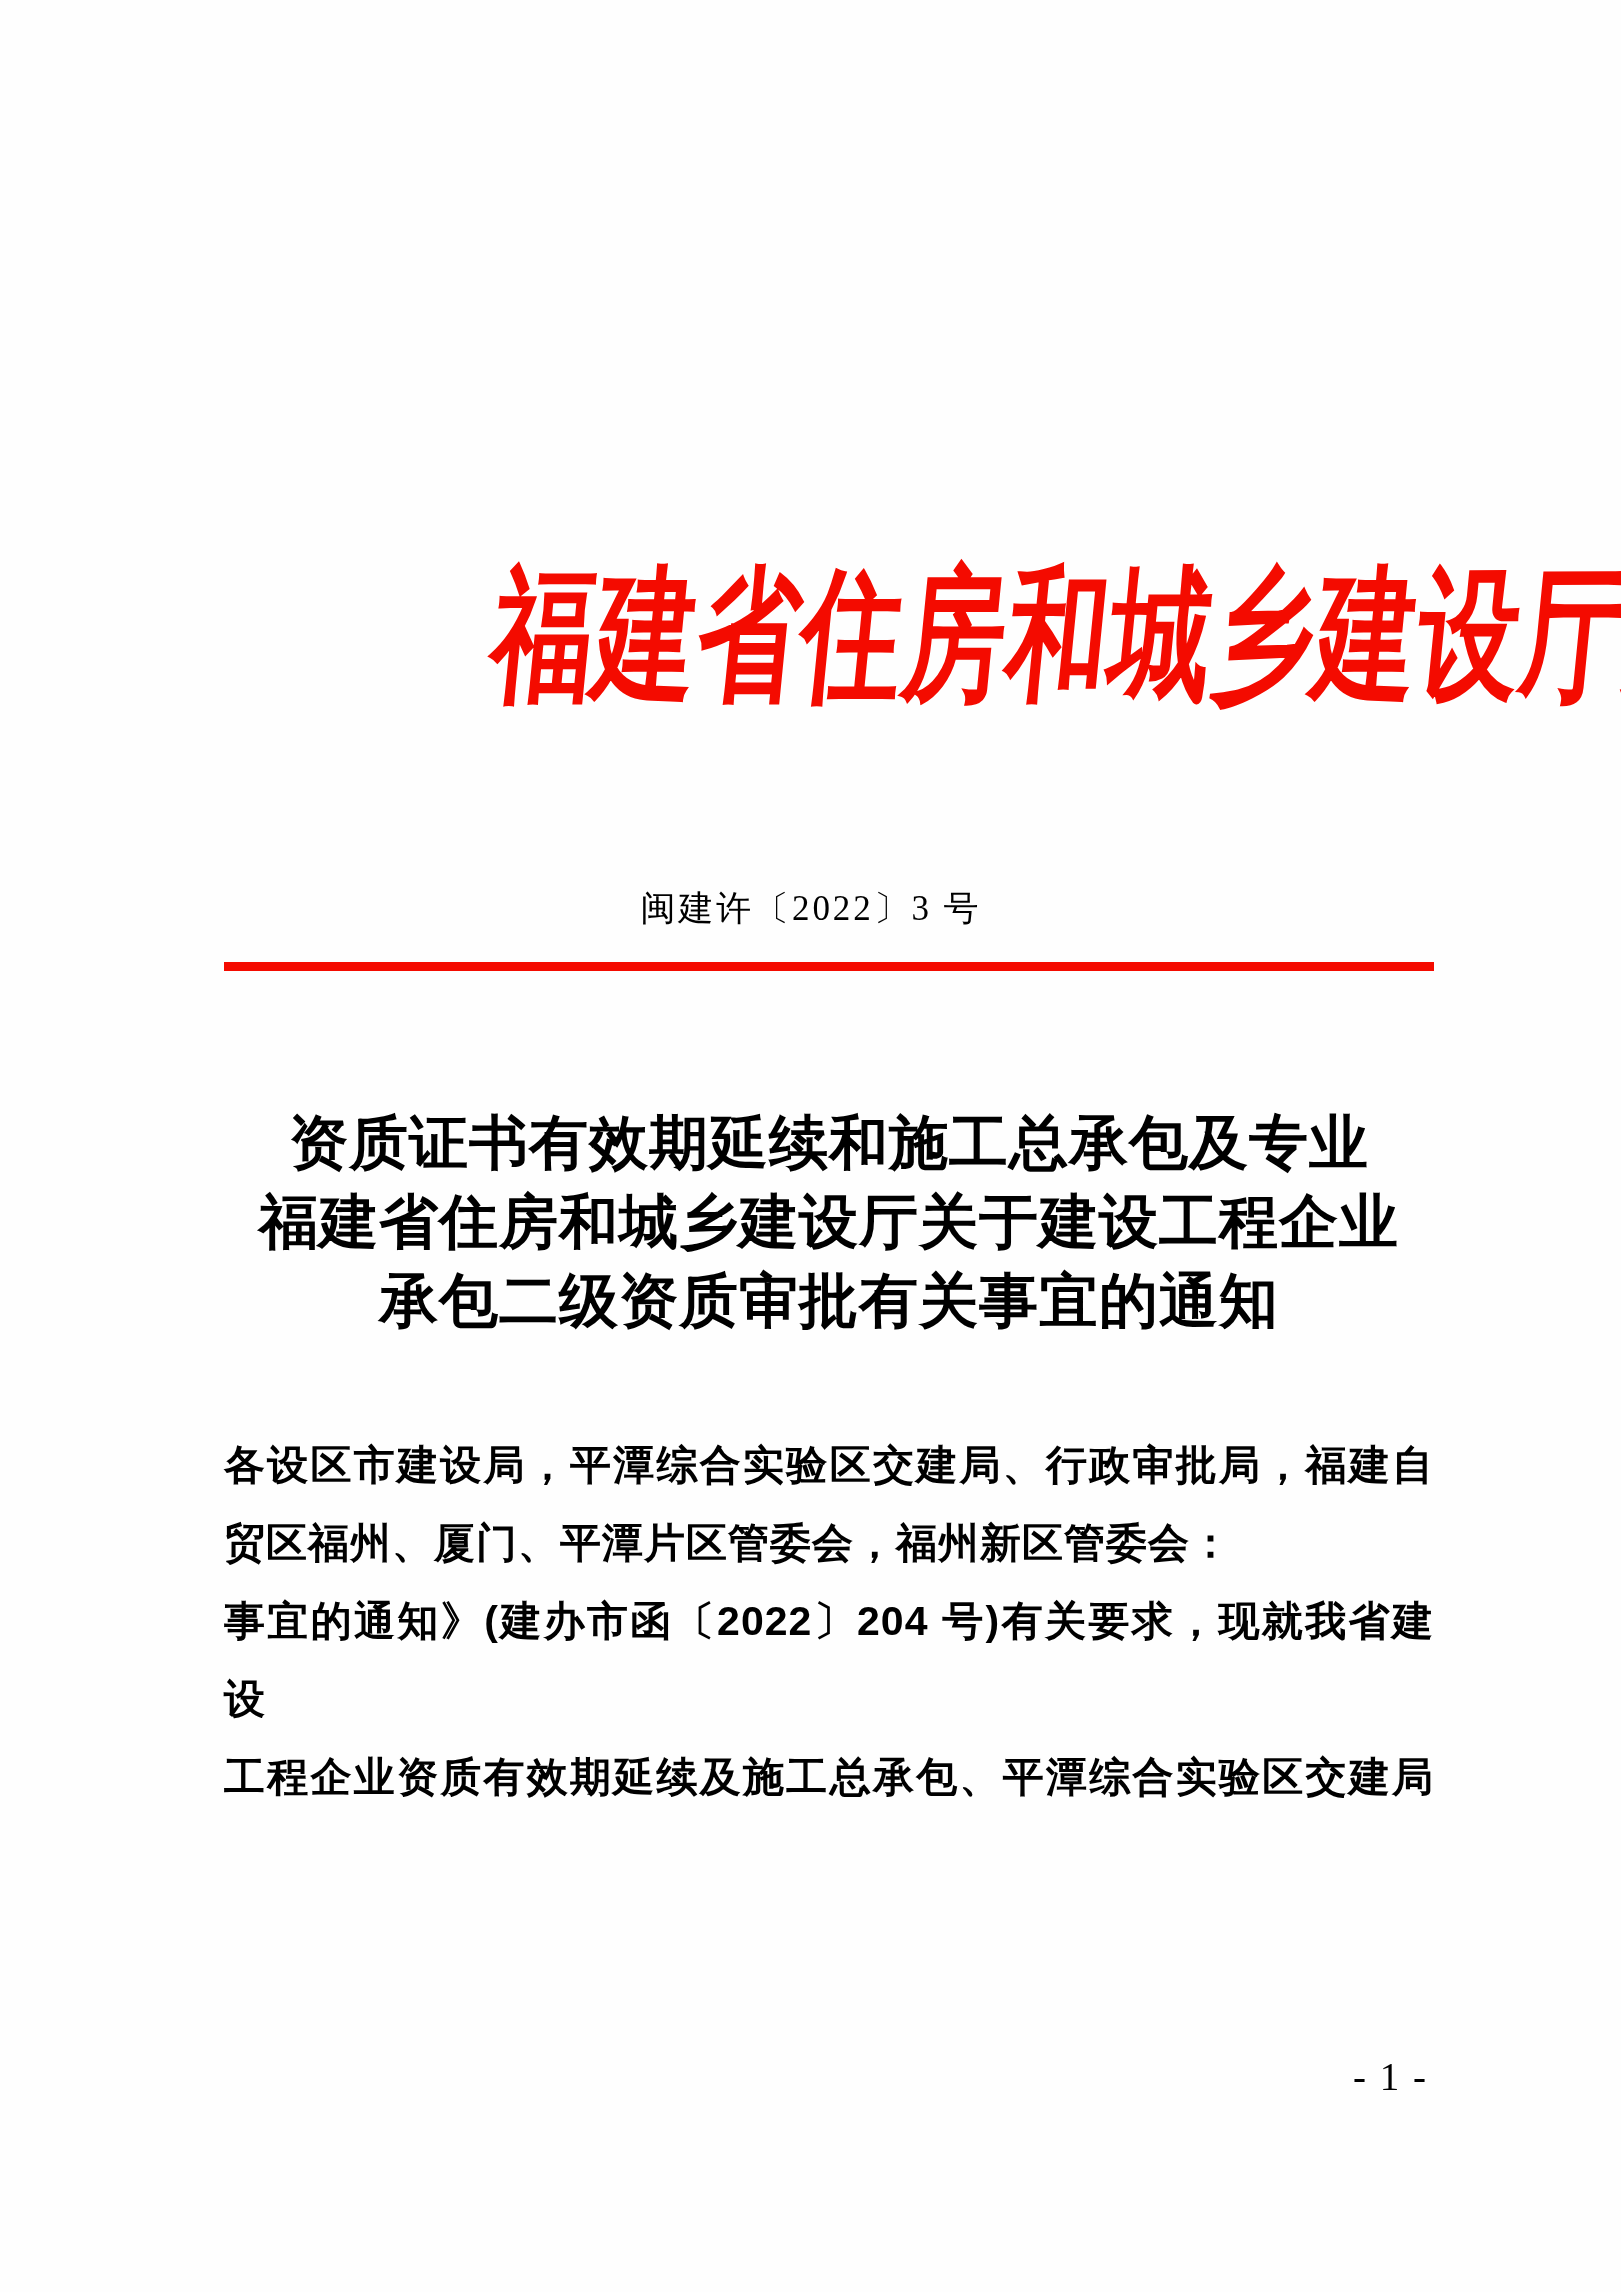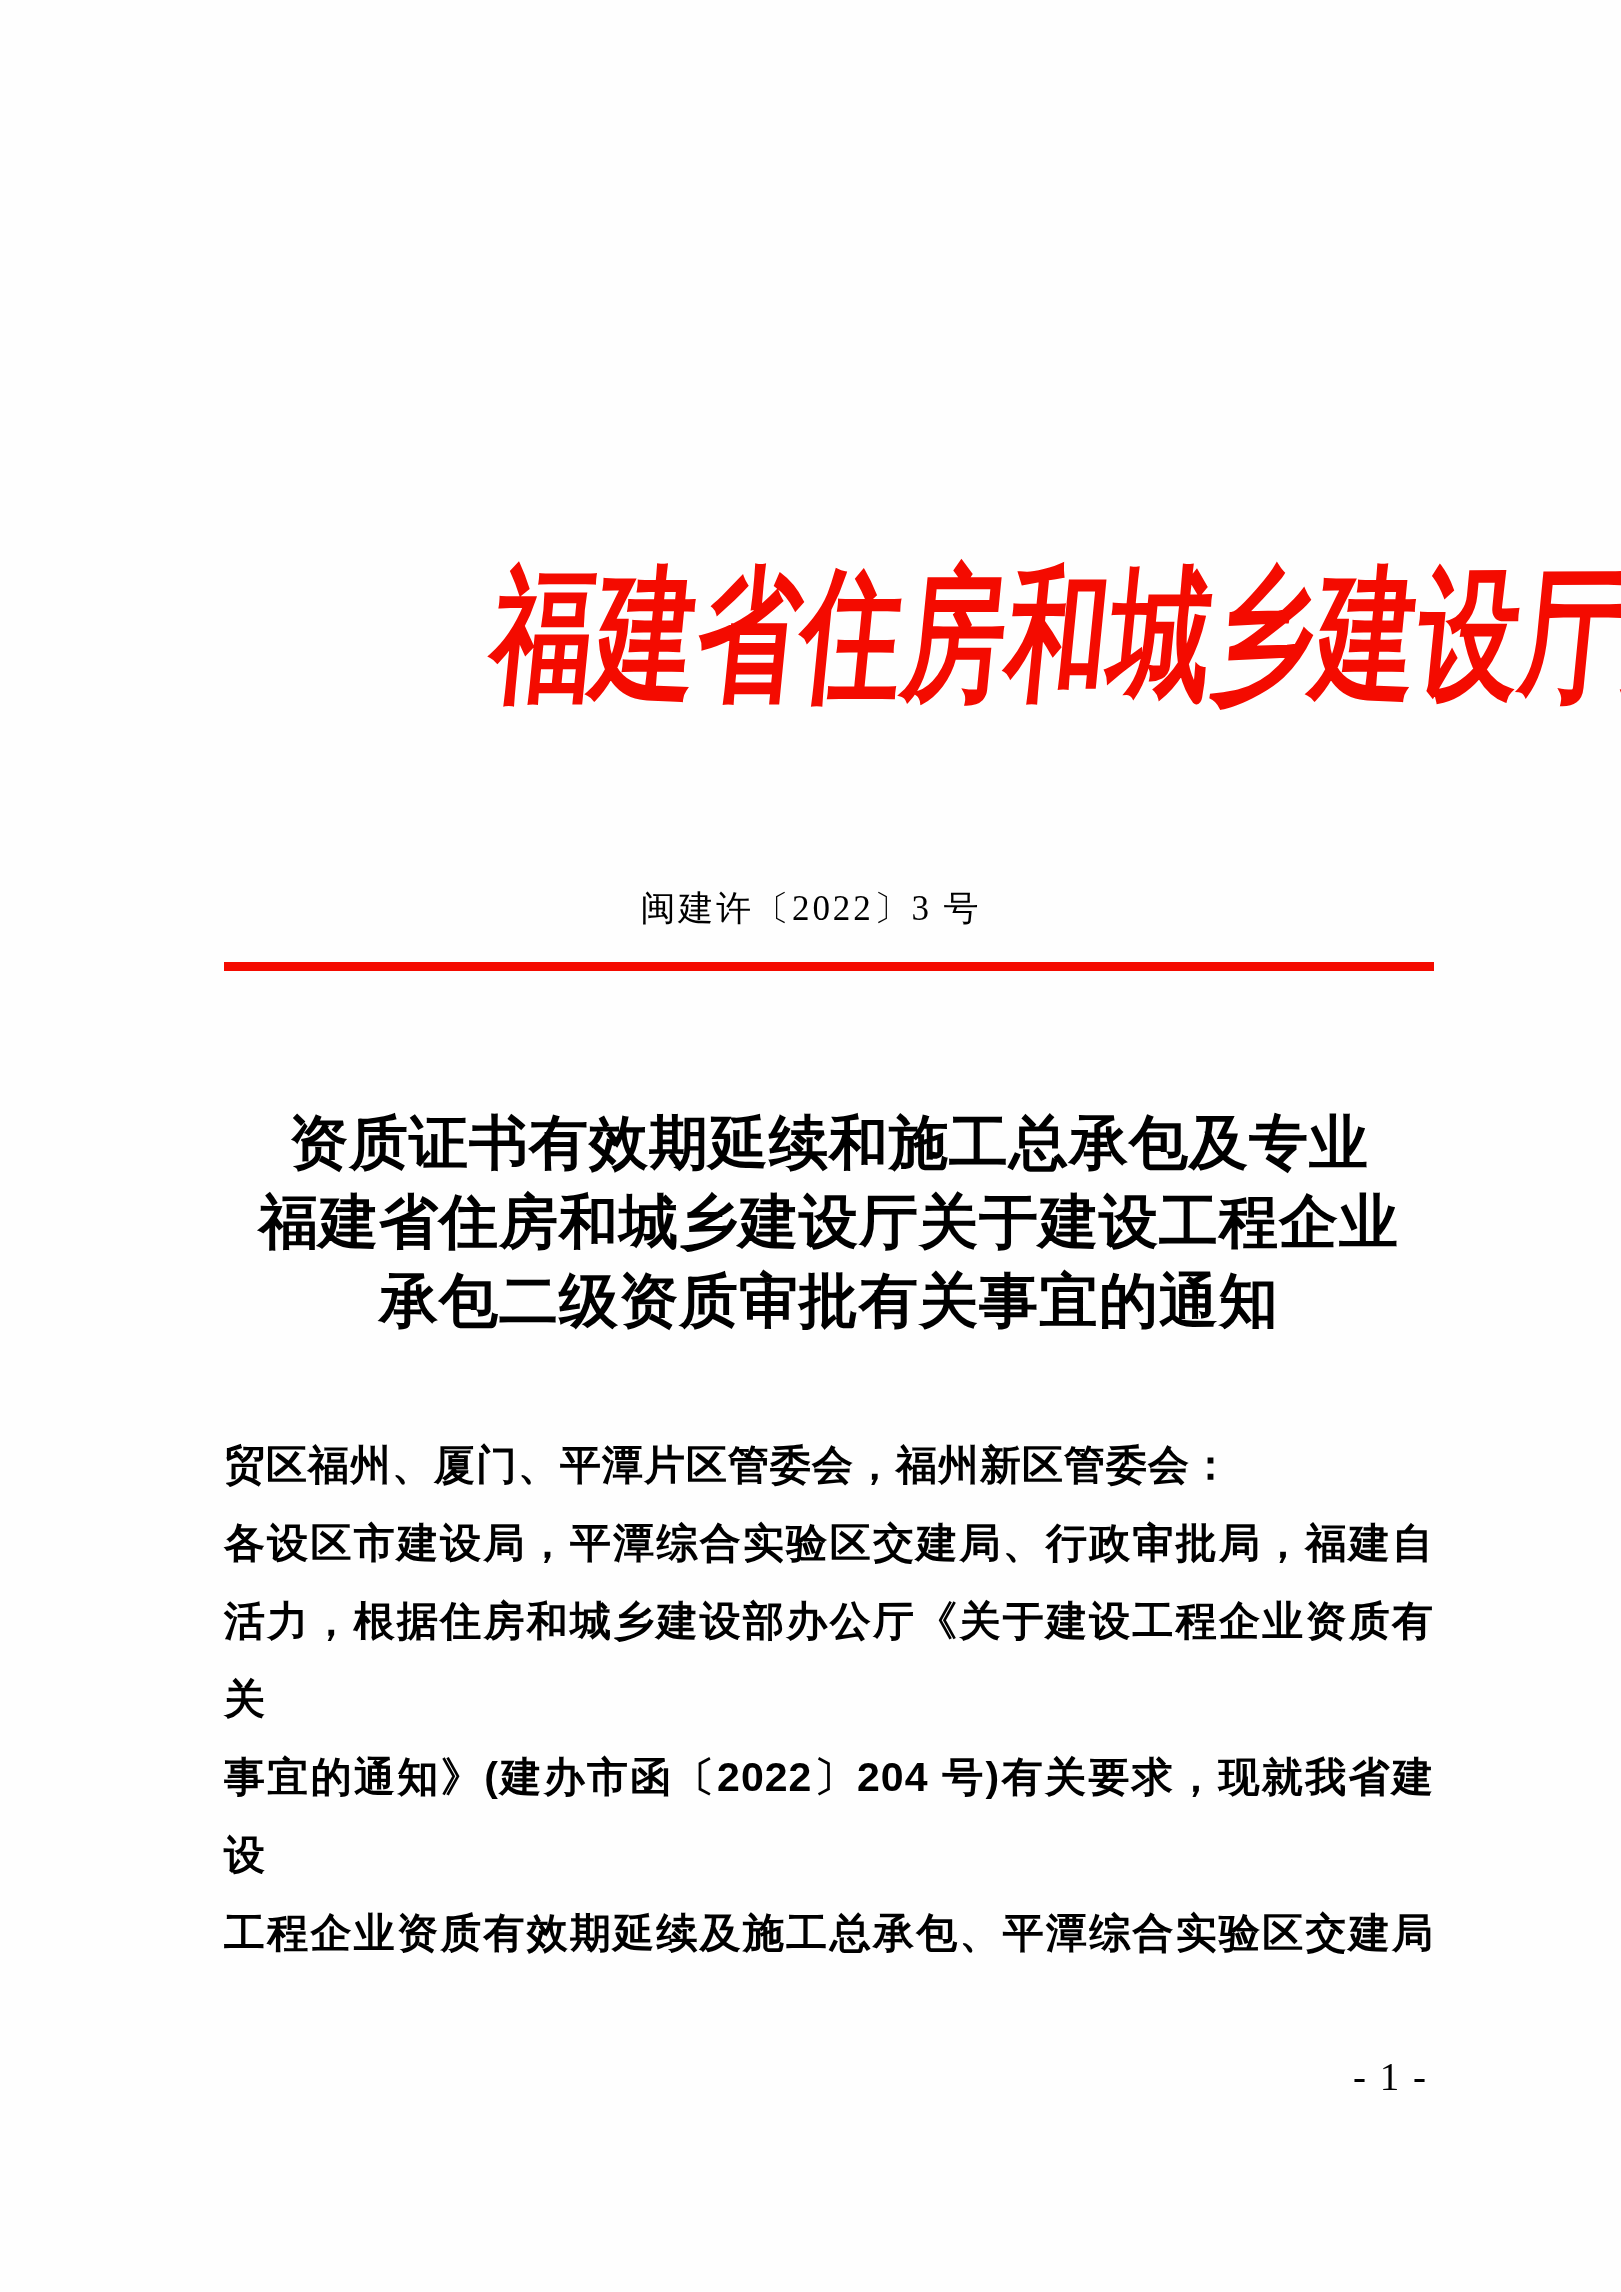--- a/index.html
+++ b/index.html
@@ -122,23 +122,22 @@
 
   <div class="red-rule"></div>
 
   <div class="doc-title">
     <div>资质证书有效期延续和施工总承包及专业</div>
     <div>福建省住房和城乡建设厅关于建设工程企业</div>
     <div>承包二级资质审批有关事宜的通知</div>
   </div>
 
   <div class="doc-body">
+    <div class="body-line j">各设区市建设局，平潭综合实验区交建局、行政审批局，福建自</div>
     <div class="body-line">贸区福州、厦门、平潭片区管委会，福州新区管委会：</div>
-    <div class="body-line j">各设区市建设局，平潭综合实验区交建局、行政审批局，福建自</div>
-    <div class="body-line j">活力，根据住房和城乡建设部办公厅《关于建设工程企业资质有关</div>
     <div class="body-line j">事宜的通知》(建办市函〔2022〕204 号)有关要求，现就我省建设</div>
     <div class="body-line j">工程企业资质有效期延续及施工总承包、平潭综合实验区交建局</div>
   </div>
 
   <div class="page-number">- 1 -</div>
 
 </div>
 
 
 </body></html>

